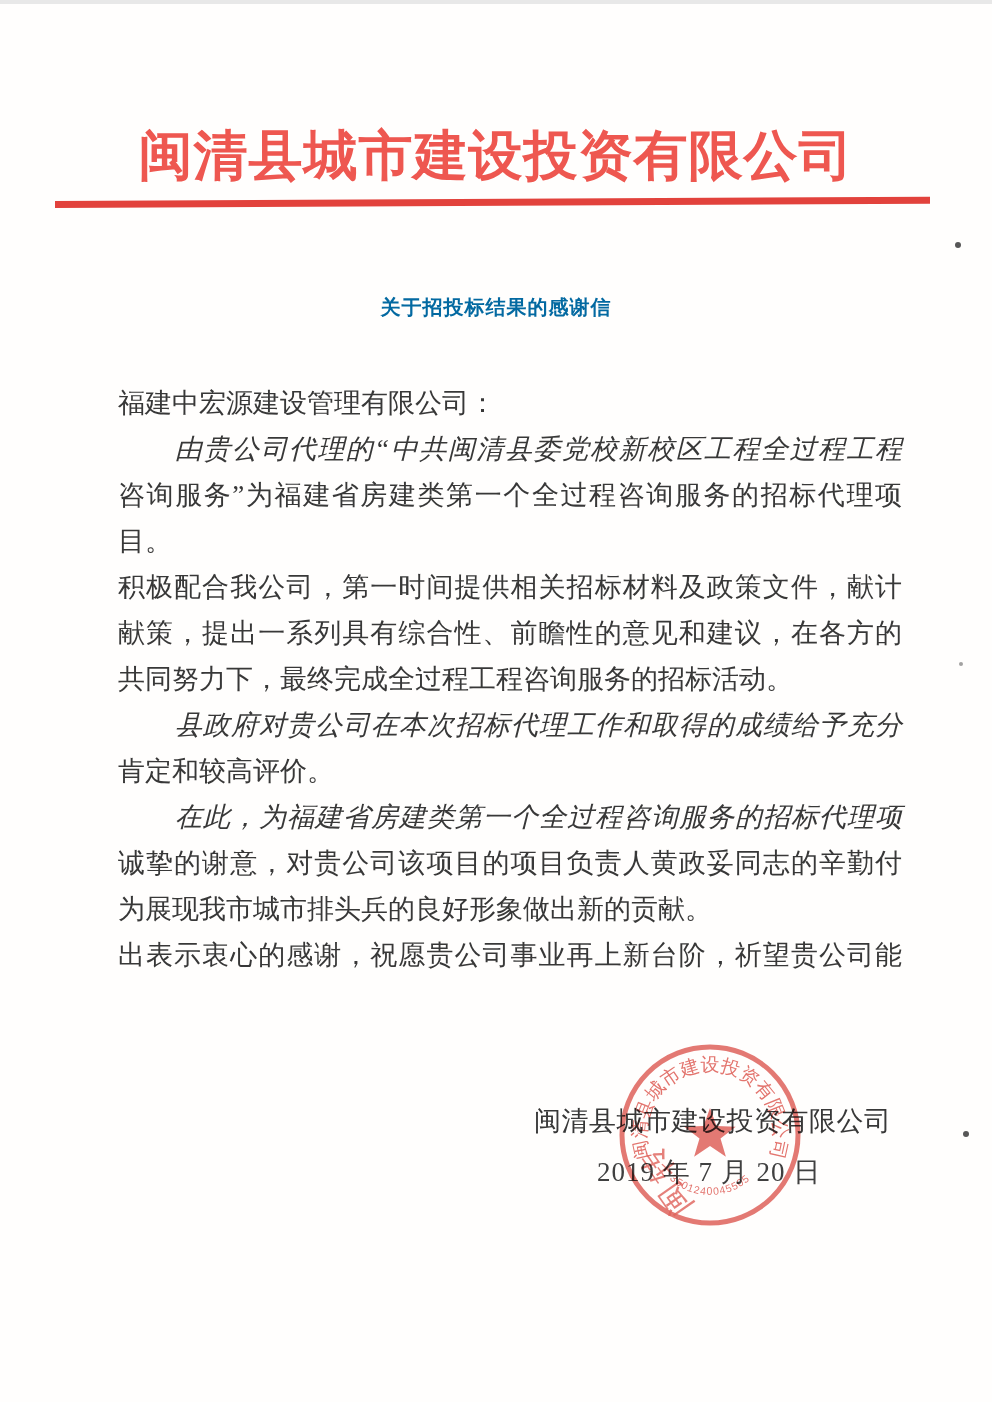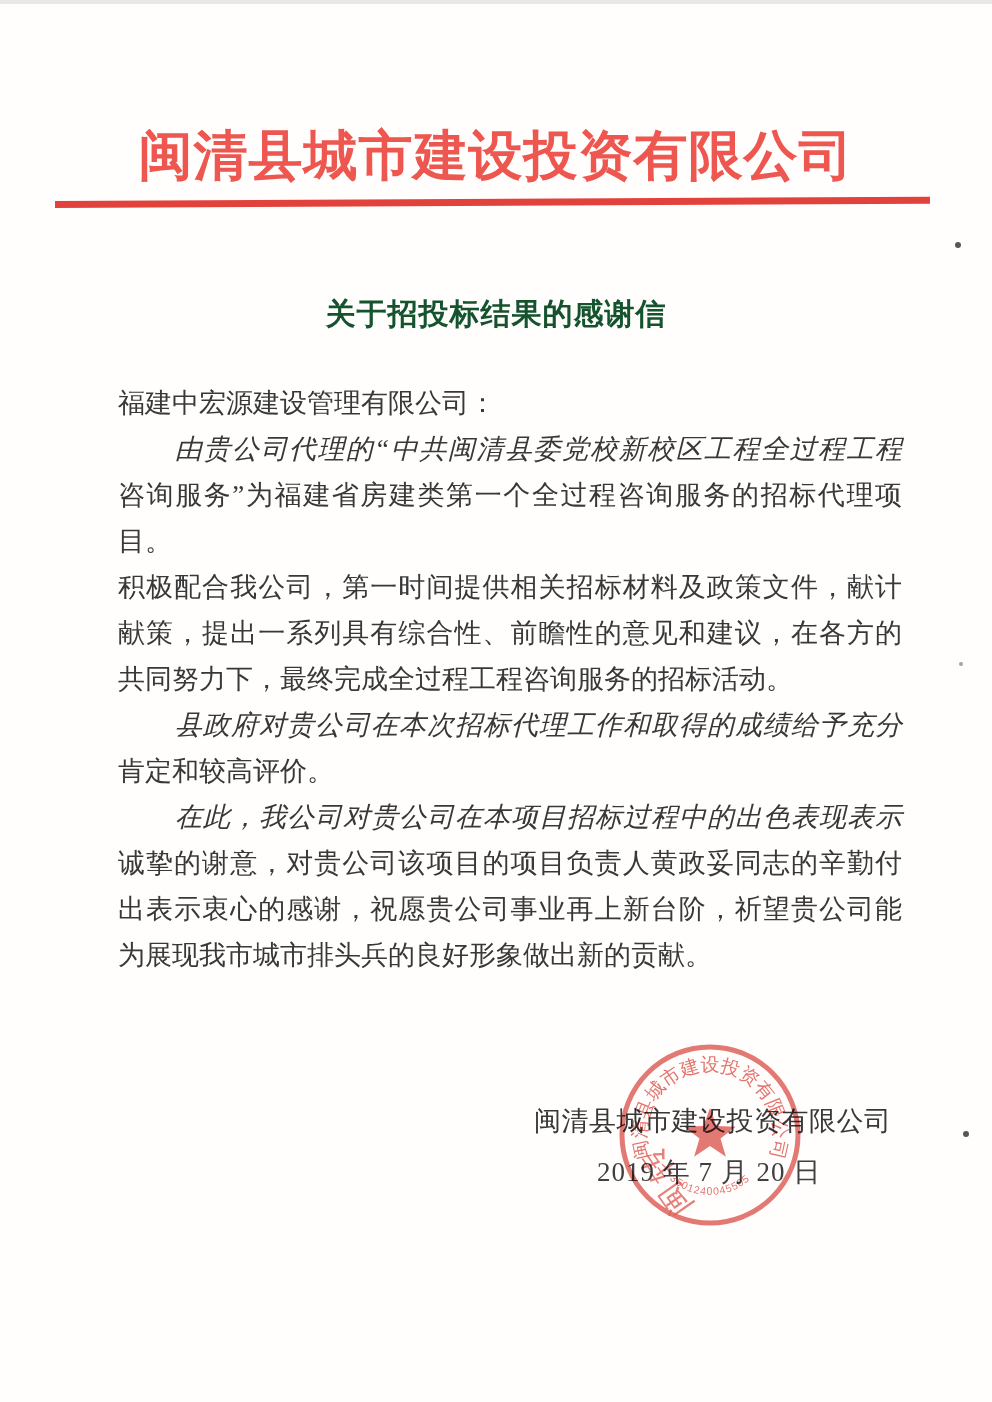--- a/index.html
+++ b/index.html
@@ -24,22 +24,22 @@
   .rule{
     position:absolute;left:55px;top:197px;width:875px;height:7px;
     background:#e2423c;
     transform:rotate(-0.28deg);
     transform-origin:left center;
   }
   
   .doc-title{
     position:absolute;left:0;top:290px;width:100%;
     text-align:center;
-    font-size:30px;font-weight:700;
-    color:#14532d;
+    font-size:20px;font-weight:700;
+    color:#0369a1;
     letter-spacing:1px;
     font-family:"Liberation Sans","DejaVu Sans",sans-serif;
     white-space:nowrap;
   }
   
   .body-block{
     position:absolute;left:118px;top:376px;width:784px;
   }
   .body-line{
     height:46px;line-height:46px;
@@ -92,24 +92,24 @@
   <div class="body-block" id="body-block">
       <div class="body-line">福建中宏源建设管理有限公司：</div>
       <div class="body-line indent justify">由贵公司代理的“中共闽清县委党校新校区工程全过程工程</div>
       <div class="body-line justify">咨询服务”为福建省房建类第一个全过程咨询服务的招标代理项</div>
       <div class="body-line">目。</div>
       <div class="body-line justify">积极配合我公司，第一时间提供相关招标材料及政策文件，献计</div>
       <div class="body-line justify">献策，提出一系列具有综合性、前瞻性的意见和建议，在各方的</div>
       <div class="body-line">共同努力下，最终完成全过程工程咨询服务的招标活动。</div>
       <div class="body-line indent justify">县政府对贵公司在本次招标代理工作和取得的成绩给予充分</div>
       <div class="body-line">肯定和较高评价。</div>
-      <div class="body-line indent justify">在此，我公司对贵公司在本项目招标过程中的出色表现表示</div>
+      <div class="body-line indent justify">在此，为福建省房建类第一个全过程咨询服务的招标代理项</div>
       <div class="body-line justify">诚挚的谢意，对贵公司该项目的项目负责人黄政妥同志的辛勤付</div>
+      <div class="body-line">为展现我市城市排头兵的良好形象做出新的贡献。</div>
       <div class="body-line justify">出表示衷心的感谢，祝愿贵公司事业再上新台阶，祈望贵公司能</div>
-      <div class="body-line">为展现我市城市排头兵的良好形象做出新的贡献。</div>
     </div>
 
   <div class="sig-company">闽清县城市建设投资有限公司</div>
   <div class="sig-date">2019 年 7 月 20 日</div>
 
   <svg class="seal" viewBox="0 0 184 184" xmlns="http://www.w3.org/2000/svg">
     <defs>
       <path id="arcTop" d="M 34,119 A 64,64 0 1 1 150,119" fill="none"></path>
       <path id="arcBottom" d="M 53.4,138 A 60,60 0 0 0 130.6,138" fill="none"></path>
     </defs>

